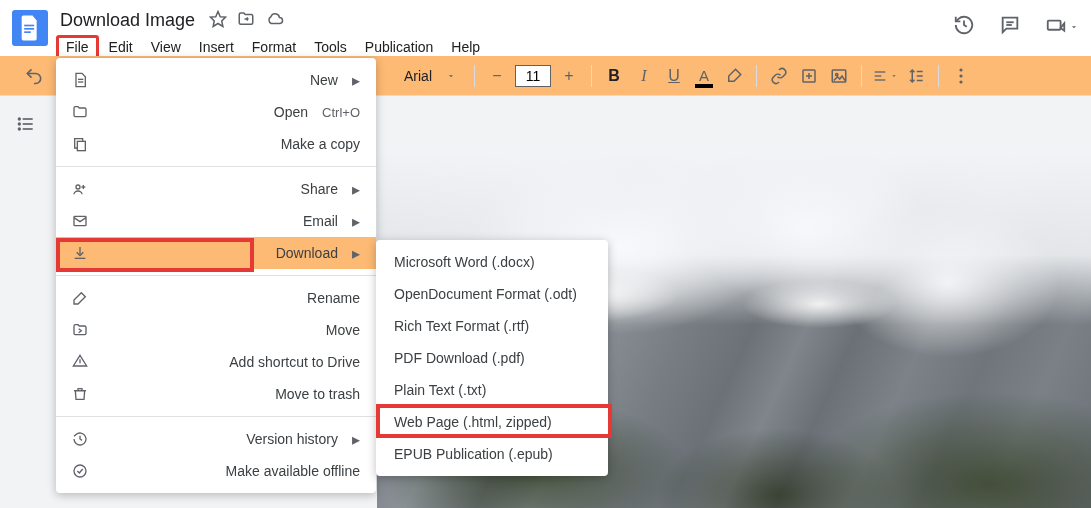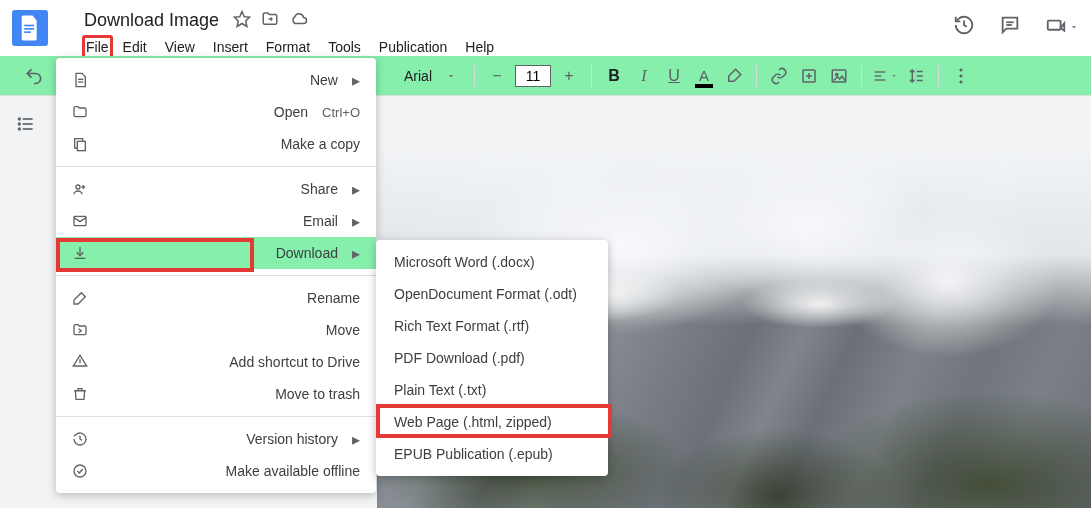--- a/index.html
+++ b/index.html
@@ -3,29 +3,29 @@
 <meta charset="utf-8">
 <style>
   * { box-sizing: border-box; margin: 0; padding: 0; font-family: Arial, sans-serif; }
   body { width: 1091px; height: 508px; background: #fff; overflow: hidden; position: relative; }
 
   .topbar { display: flex; align-items: flex-start; padding: 8px 12px 0 12px; height: 56px; }
   .docs-logo { width: 36px; height: 36px; background: #4285f4; border-radius: 3px; display: flex; align-items: center; justify-content: center; margin-right: 8px; margin-top: 2px; }
   .docs-logo svg { fill: #fff; }
   .doc-meta { flex: 1; }
   .title-row { display: flex; align-items: center; gap: 10px; }
-  .doc-title { font-size: 18px; color: #202124; padding: 2px 4px; margin-left: 24px; }
+  .doc-title { font-size: 18px; color: #202124; padding: 2px 4px; }
   .title-icon { color: #5f6368; cursor: pointer; }
   .menubar { display: flex; gap: 2px; margin-top: 2px; }
   .menu-item { font-size: 14px; color: #202124; padding: 4px 8px; border-radius: 3px; cursor: pointer; }
-  .menu-item.active { border: 3px solid #e53935; padding: 1px 1px; margin-left: 26px; }
+  .menu-item.active { border: 3px solid #e53935; padding: 1px 7px; }
   .top-right { display: flex; align-items: center; gap: 24px; margin-top: 6px; }
   .top-right .icon { color: #5f6368; cursor: pointer; }
 
-  .toolbar { height: 40px; background: #86efac; display: flex; align-items: center; padding: 0 8px 0 8px; gap: 6px; border-bottom: 1px solid #dadce0; position: relative; }
+  .toolbar { height: 40px; background: #fdba74; display: flex; align-items: center; padding: 0 8px 0 8px; gap: 6px; border-bottom: 1px solid #dadce0; position: relative; }
   .toolbar .undo-area { width: 52px; display:flex; justify-content:center; }
   .toolbar .gap { width: 324px; }
   .toolbar .tbtn { color: #5f6368; display:flex; align-items:center; justify-content:center; min-width:24px; height:28px; cursor:pointer; }
   .toolbar .sep { width:1px; height:22px; background:#dadce0; margin:0 4px; }
   .font-select { display:flex; align-items:center; gap:14px; font-size:14px; color:#202124; padding:0 8px; cursor:pointer; }
   .font-size-box { display:flex; align-items:center; gap:6px; }
   .font-size-input { width:36px; height:22px; border:1px solid #5f6368; text-align:center; font-size:14px; }
   .text-color { position:relative; }
   .text-color .bar { position:absolute; bottom:2px; left:3px; right:3px; height:4px; background:#000; }
 
@@ -54,21 +54,21 @@
     content:""; position:absolute; left:0; right:0; top:28%; height:28%;
     background:
       radial-gradient(ellipse 160px 50px at 30% 40%, rgba(255,255,255,.9), rgba(255,255,255,0) 55%),
       radial-gradient(ellipse 140px 44px at 62% 50%, rgba(255,255,255,.85), rgba(255,255,255,0) 55%),
       radial-gradient(ellipse 120px 40px at 10% 60%, rgba(255,255,255,.8), rgba(255,255,255,0) 55%);
   }
 
   
   .dropdown { position:absolute; top:58px; left:56px; width:320px; background:#fff; box-shadow:0 2px 10px rgba(0,0,0,.25); border-radius:4px; padding:6px 0; z-index:10; }
   .dd-row { display:flex; align-items:center; height:32px; padding:0 16px 0 14px; font-size:14px; color:#3c4043; cursor:pointer; gap:14px; position:relative;text-align:right; }
-  .dd-row.highlight { background:#86efac; }
+  .dd-row.highlight { background:#fdba74; }
   .dd-row .dd-icon { width:20px; display:flex; justify-content:center; color:#5f6368; }
   .dd-row .dd-label { flex:1; }
   .dd-row .dd-short { color:#5f6368; font-size:13px; }
   .dd-row .dd-sub { color:#5f6368; font-size:16px; }
   .dd-divider { height:1px; background:#e0e0e0; margin:6px 0; }
 
   .submenu { position:absolute; top:240px; left:376px; width:232px; background:#fff; box-shadow:0 2px 10px rgba(0,0,0,.25); border-radius:4px; padding:6px 0; z-index:11; }
   .sub-row { height:32px; display:flex; align-items:center; padding:0 18px; font-size:14px; color:#3c4043; cursor:pointer; }
 
   .red-box-download { position:absolute; top:238px; left:56px; width:198px; height:34px; border:4px solid #e53935; z-index:12; pointer-events:none; }

